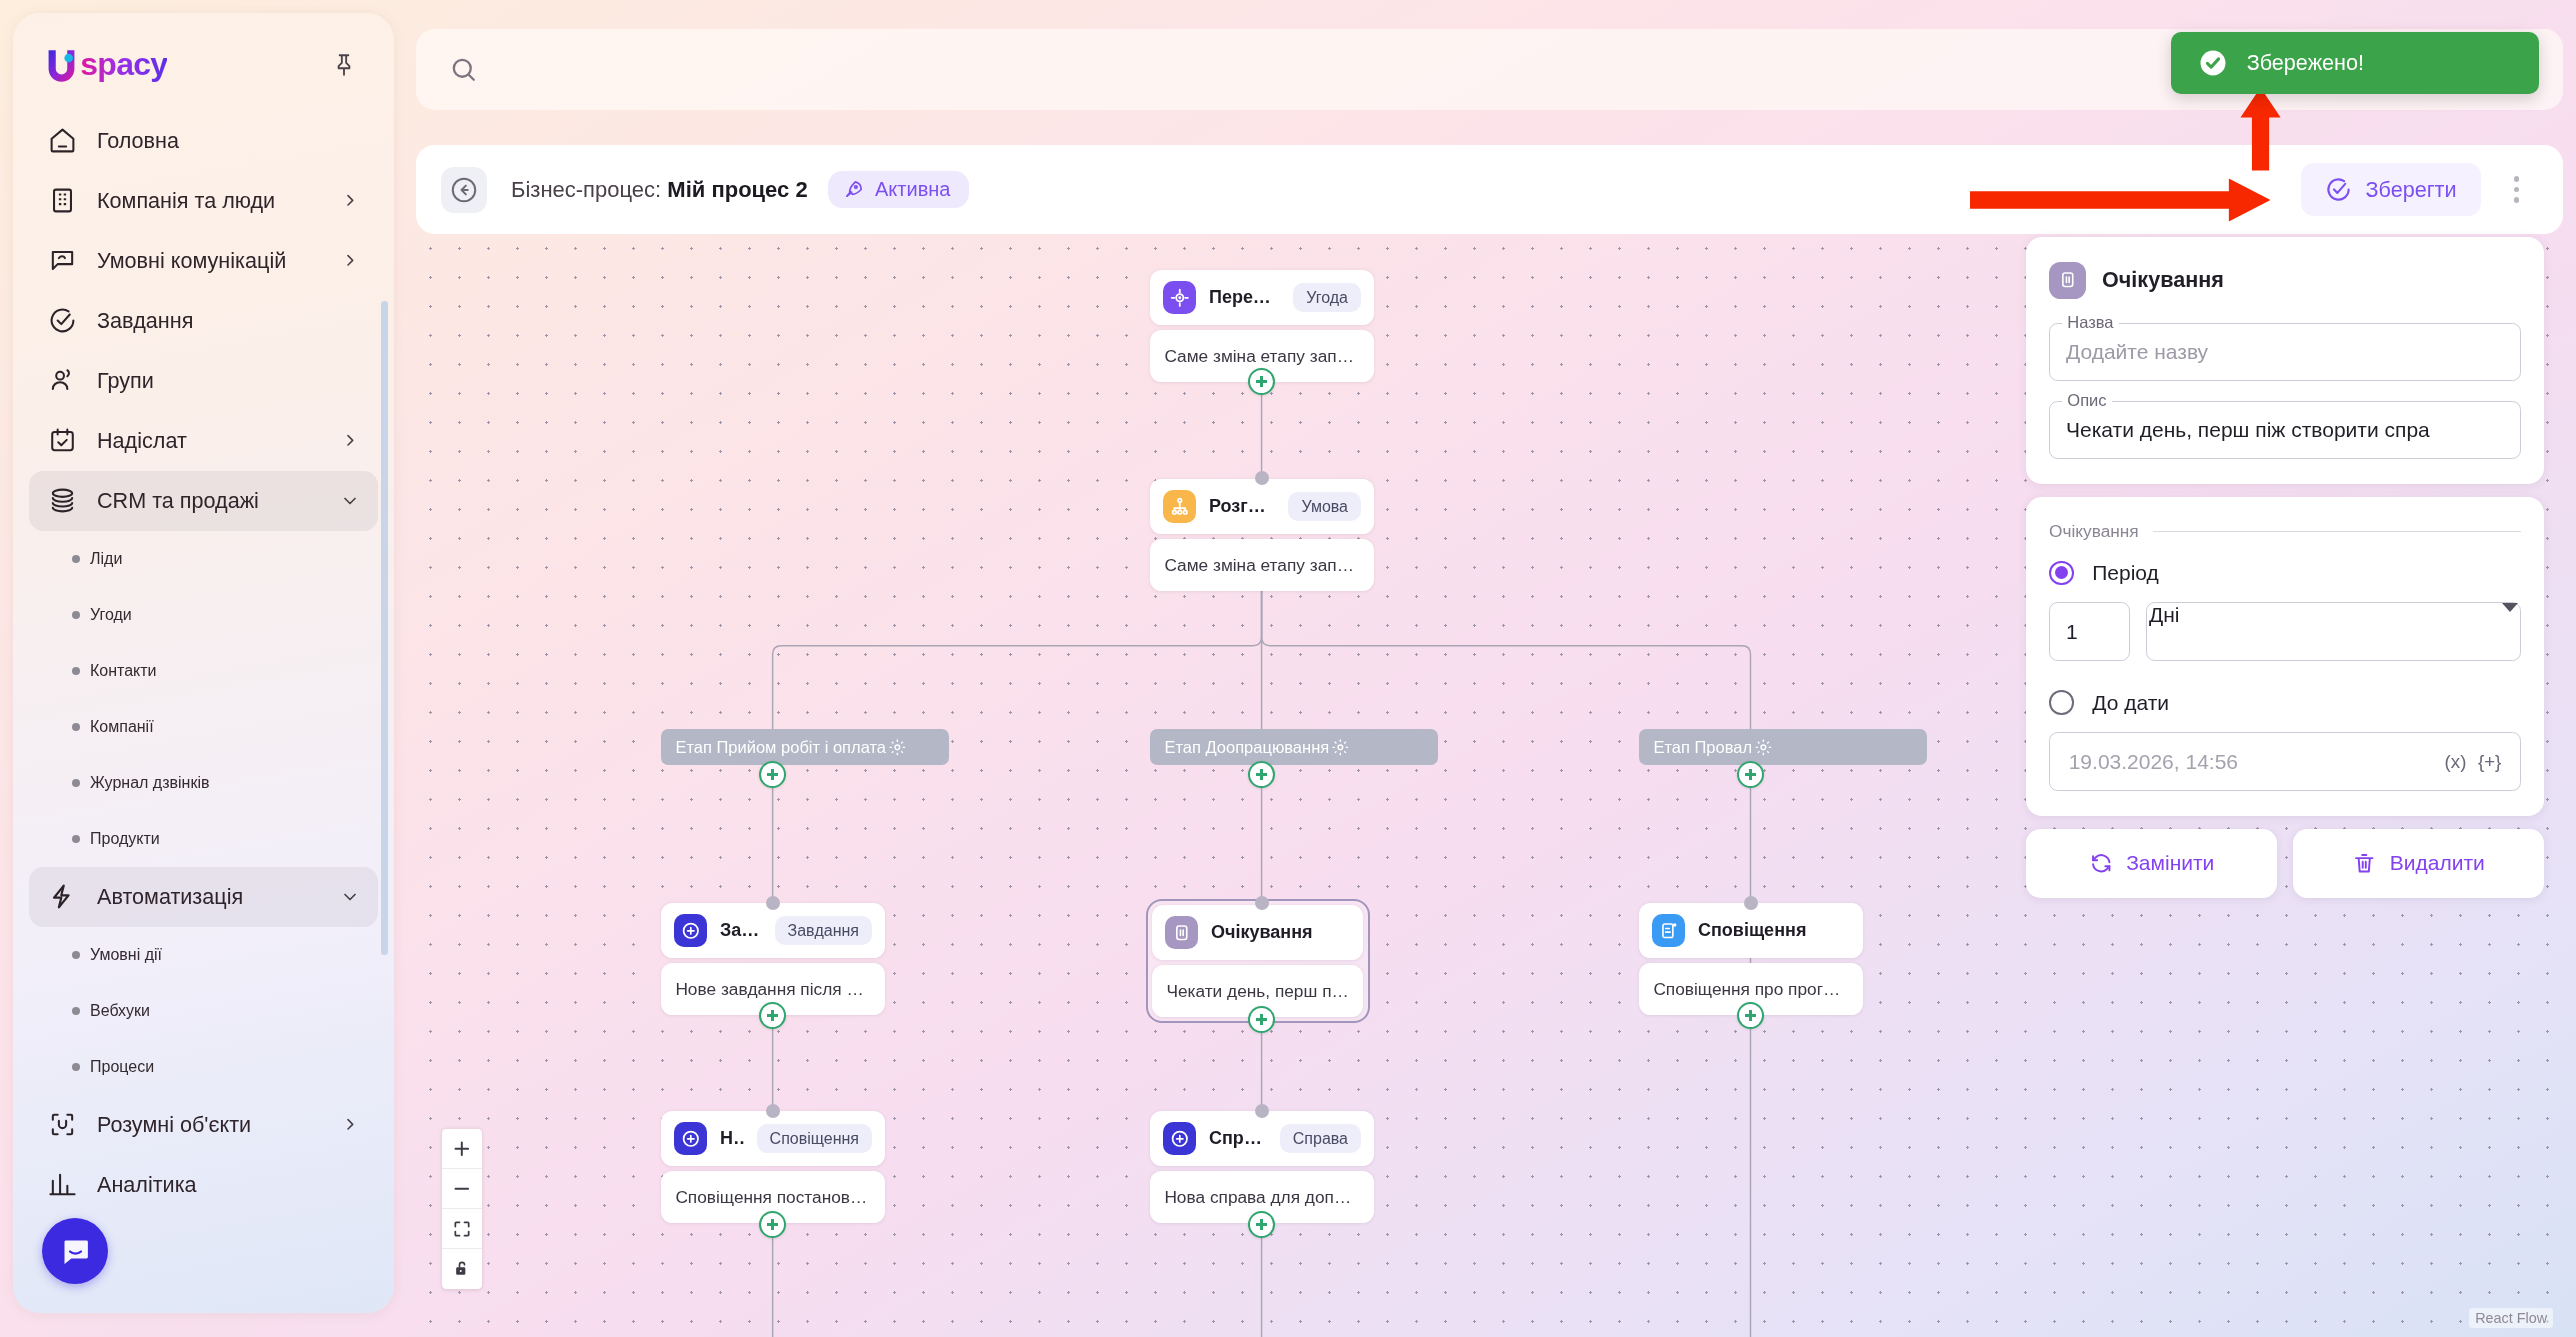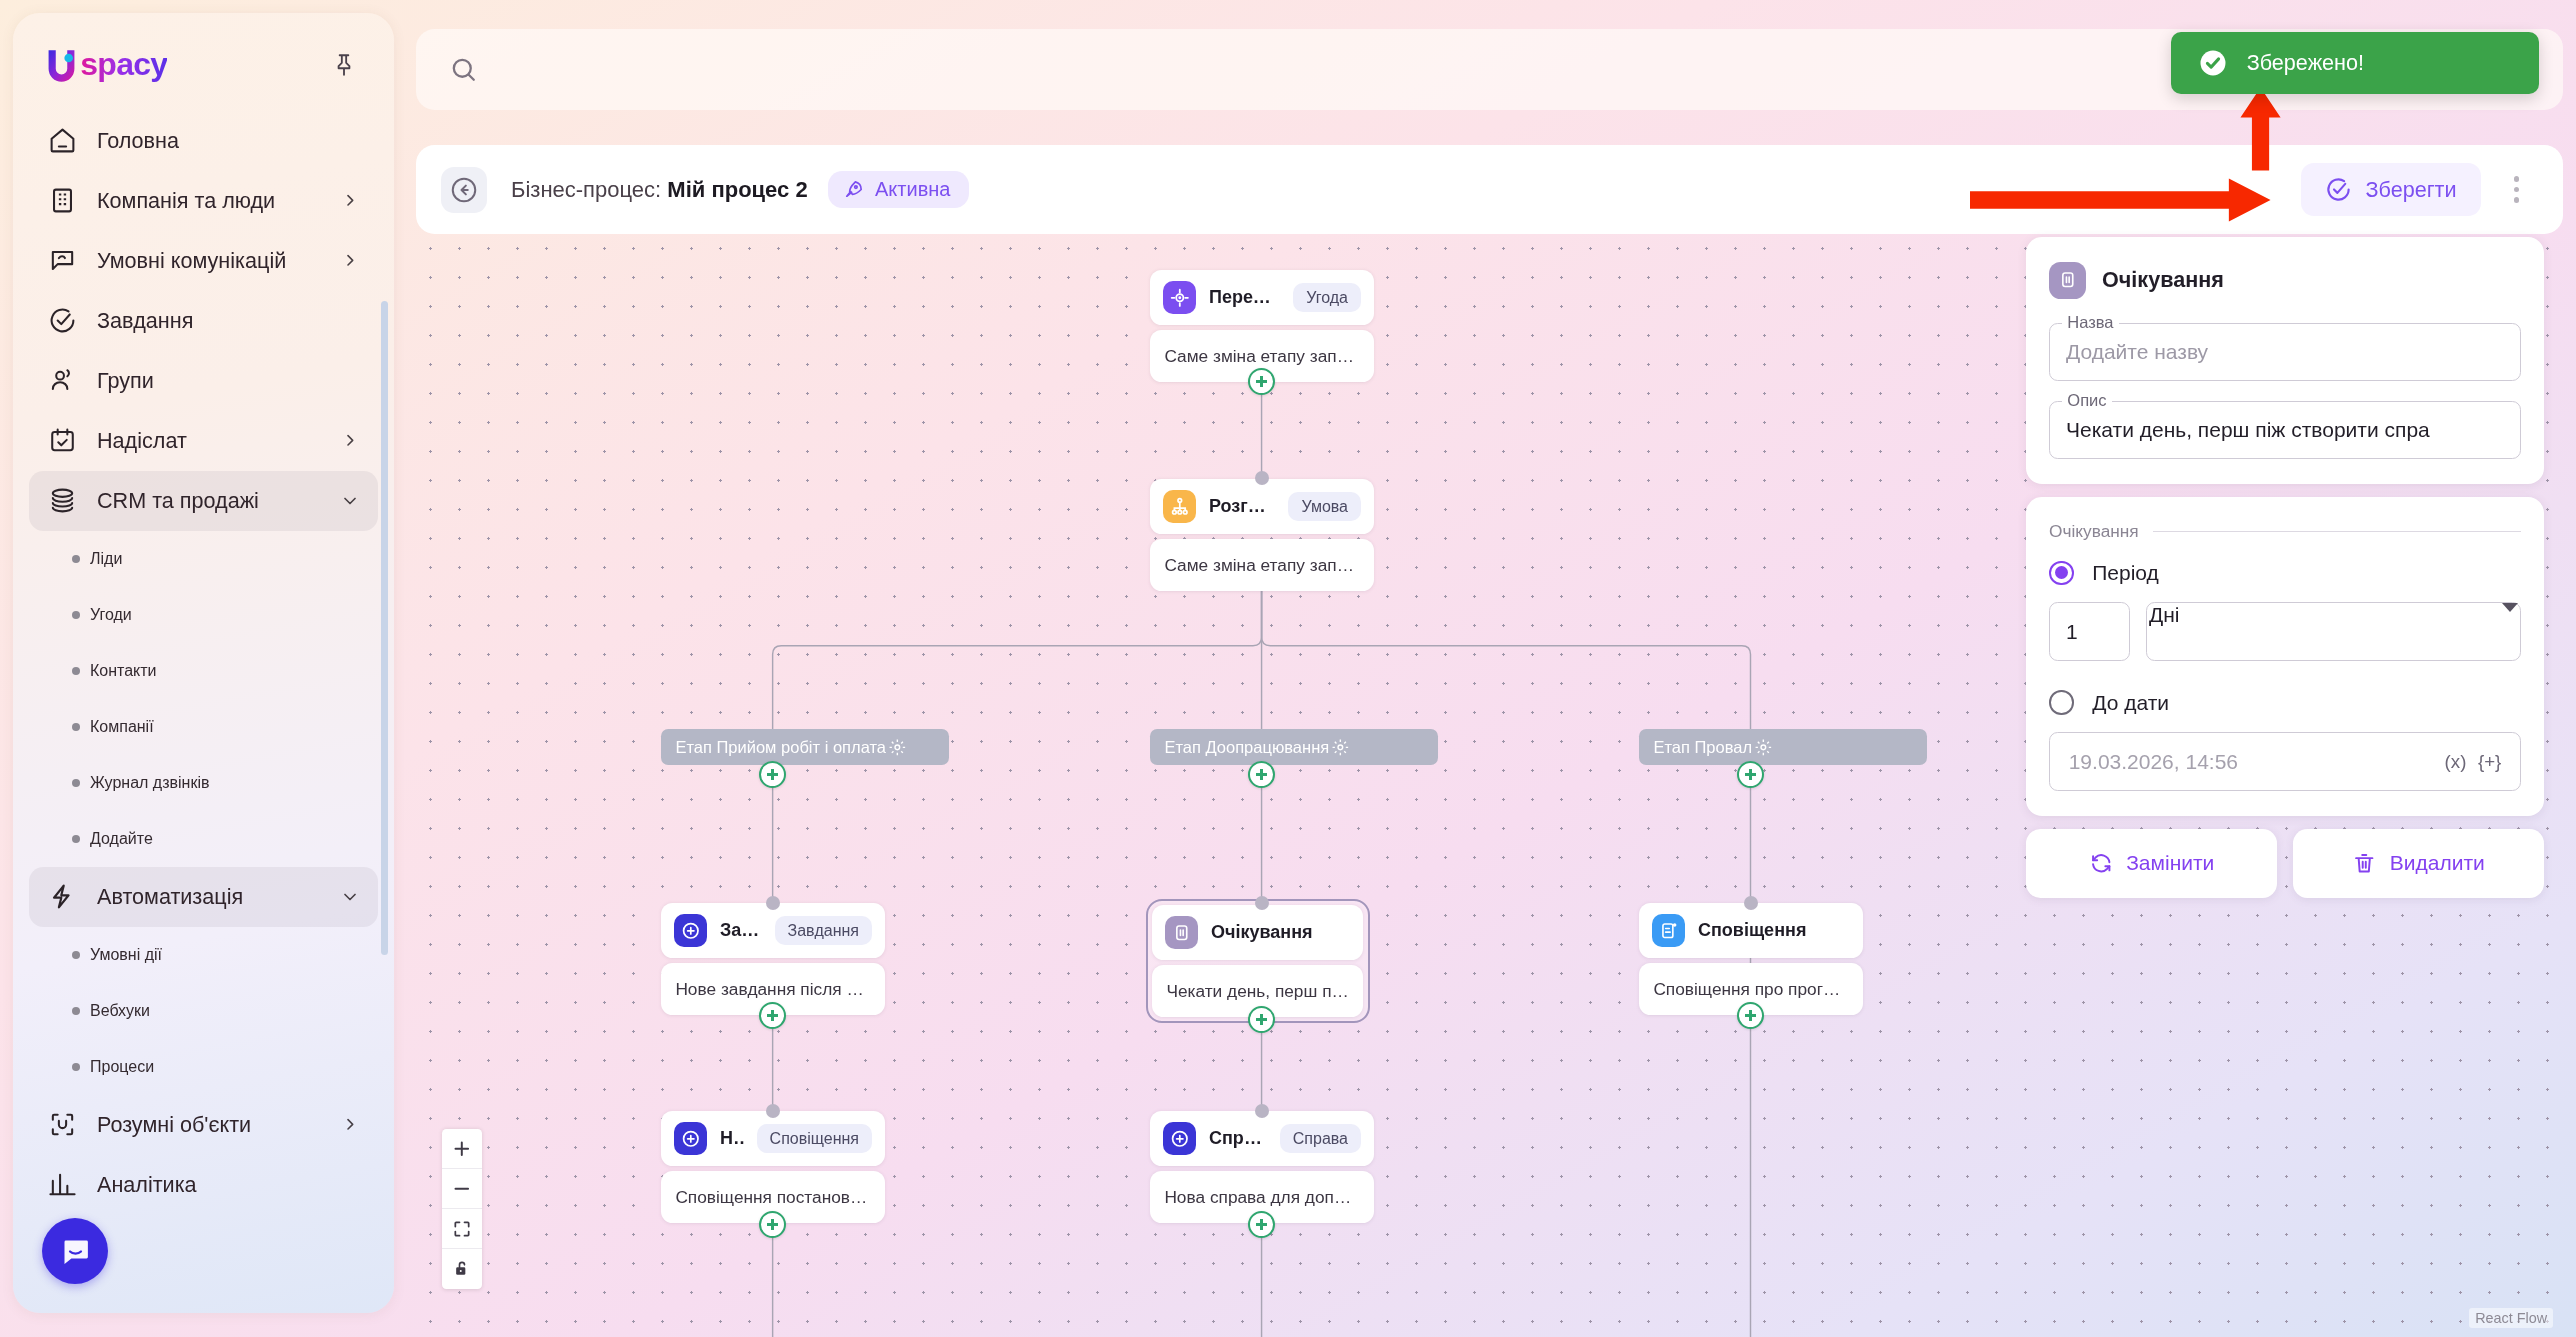--- a/index.html
+++ b/index.html
@@ -382,21 +382,21 @@
       <div class="sb-sub">
         <i class="sb-dot"></i>
         <span>Компанії</span>
       </div>
       <div class="sb-sub">
         <i class="sb-dot"></i>
         <span>Журнал дзвінків</span>
       </div>
       <div class="sb-sub">
         <i class="sb-dot"></i>
-        <span>Додайте</span>
+        <span>Продукти</span>
       </div>
 
       <div class="sb-item active">
         <span class="sb-ico">
           <svg width="29" height="29" viewBox="0 0 24 24" fill="none" stroke="#2b2328" stroke-width="1.8" stroke-linecap="round" stroke-linejoin="round">
               <path d="M13 3 5 13h6l-2 8 8-10h-6z"></path>
             </svg>
         </span>
         <span class="sb-label">Автоматизація</span>
         <span class="sb-chev">

